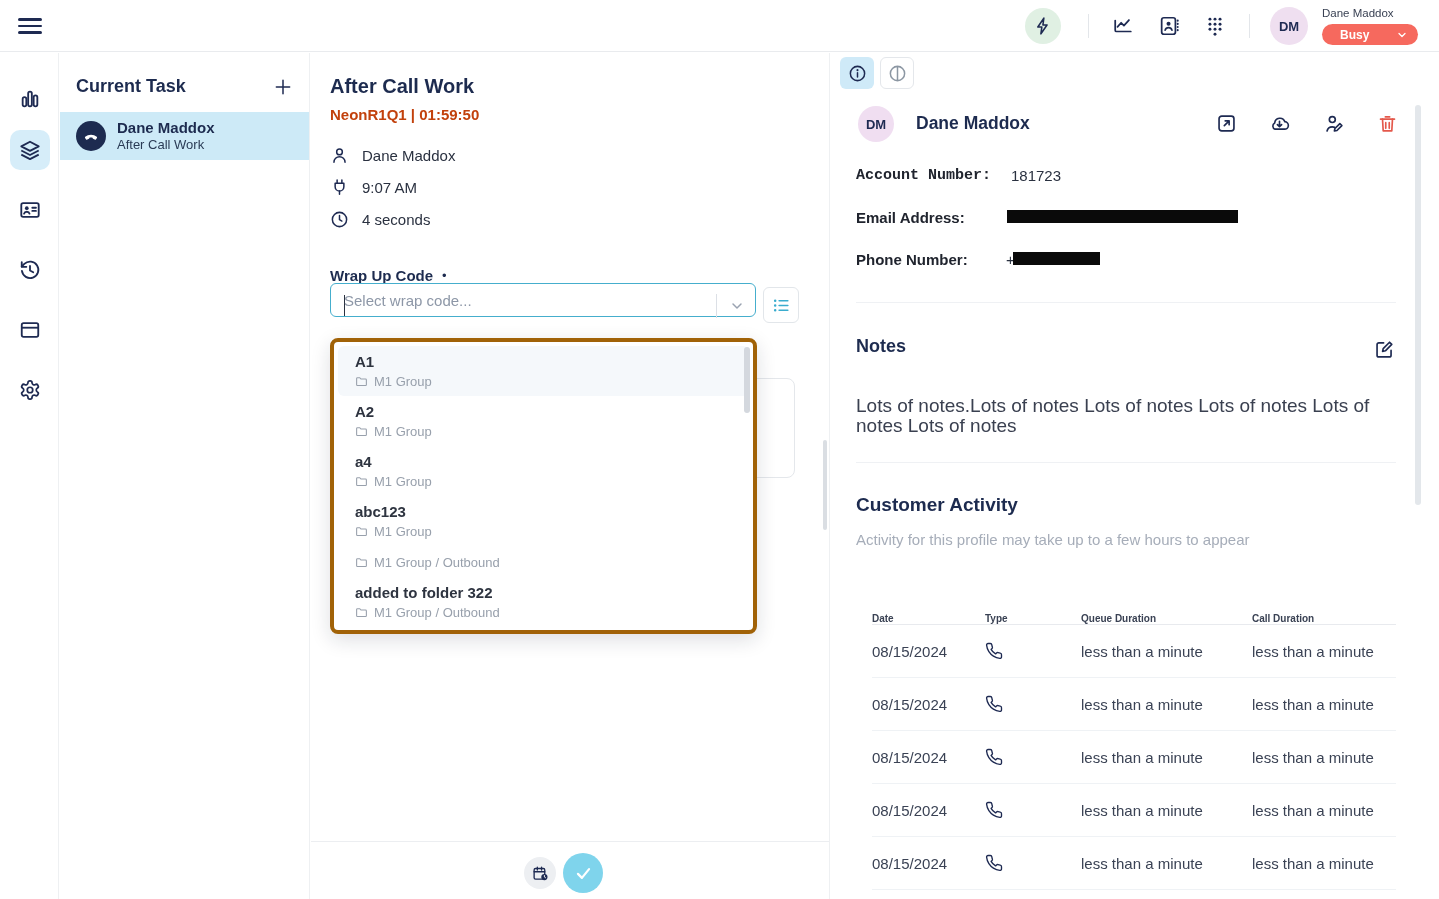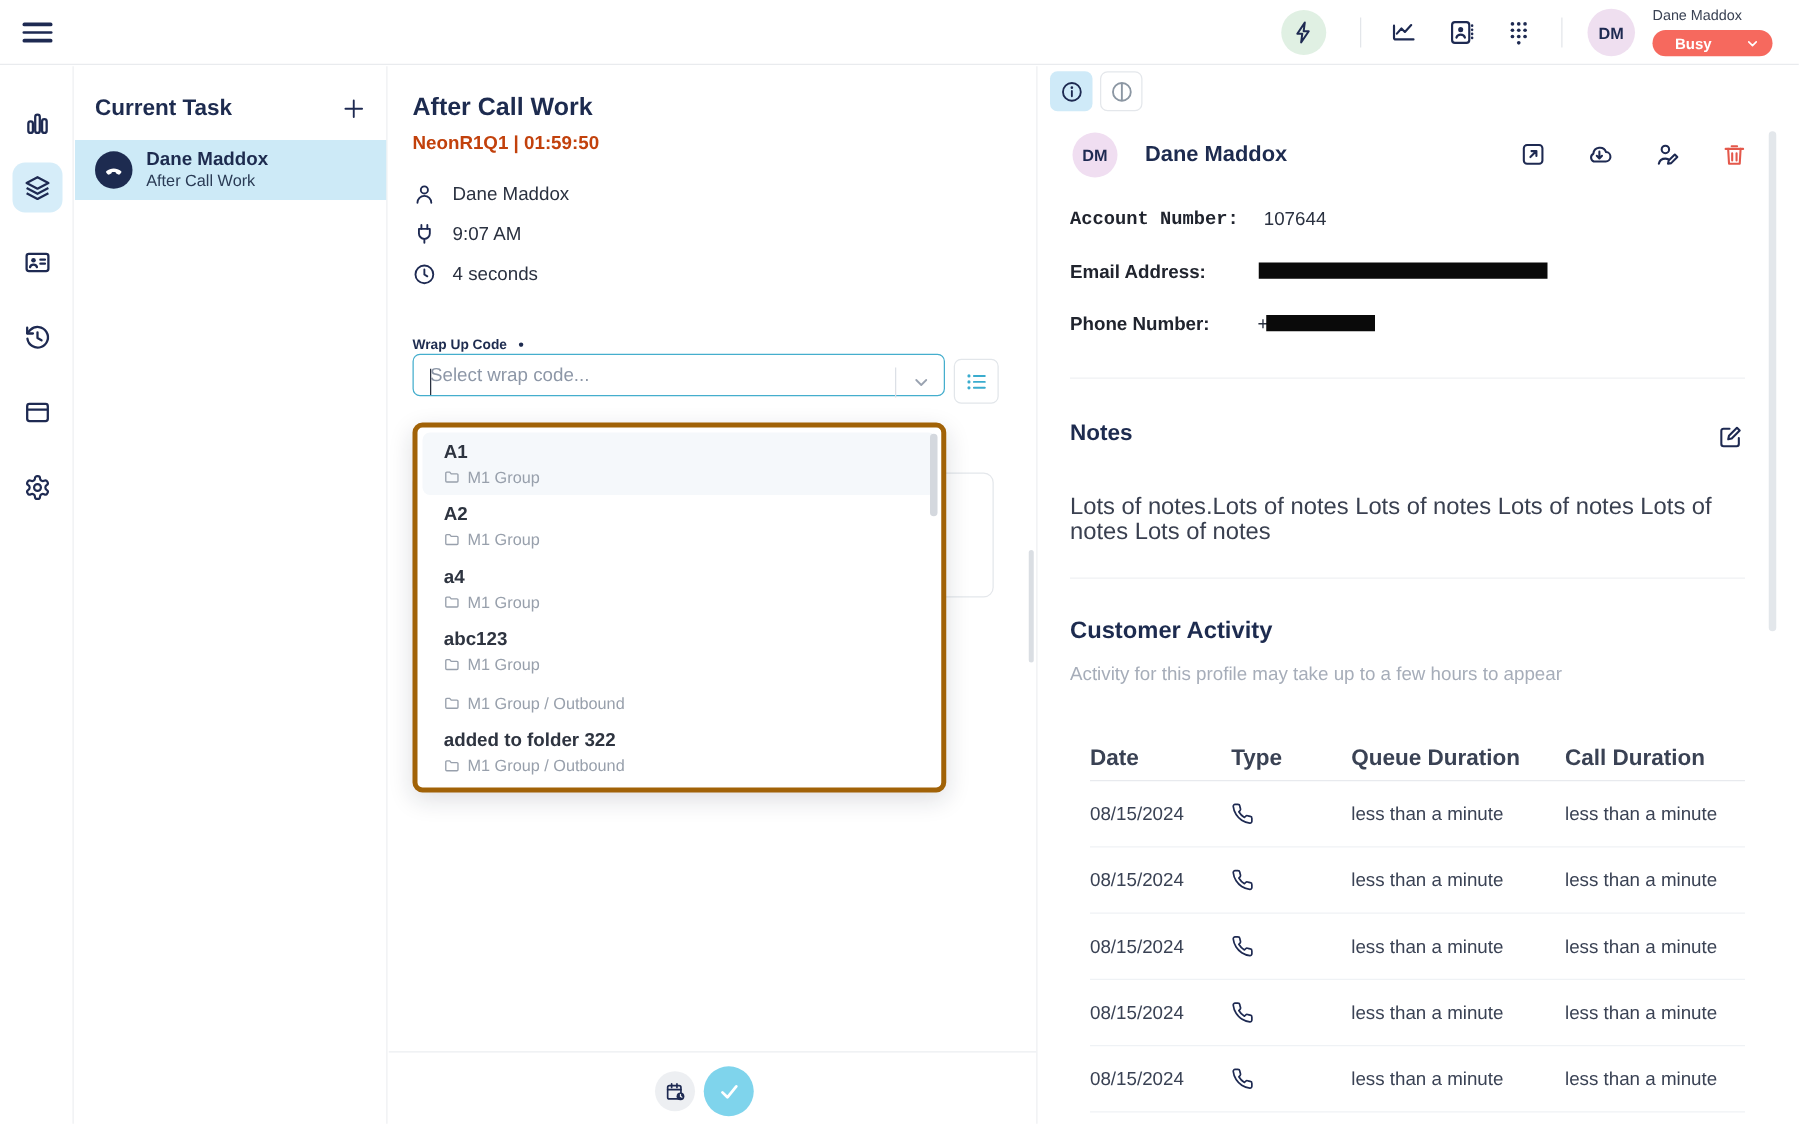--- a/index.html
+++ b/index.html
@@ -48,21 +48,21 @@
 
   
   .detail { position:absolute; top:53px; left:311px; width:519px; bottom:0; background:#fff;
     border-right:1px solid #EEF0F2; }
   .d-title { position:absolute; left:19px; top:22px; font-size:20px; font-weight:bold; color:#1D2B4F; }
   .d-sub { position:absolute; left:19px; top:53px; font-size:15px; font-weight:bold; color:#c2410c; }
   .meta { position:absolute; left:19px; display:flex; align-items:center; gap:13px;
     font-size:15px; color:#2A3140; }
   .meta svg { width:19px; height:19px; color:#1E2A52; }
   .wrap-label-row { position:absolute; left:19px; top:197px; display:flex; align-items:center; gap:9px; }
-  .wrap-label { font-size:11px; font-weight:bold; color:#1D2B4F; }
+  .wrap-label { font-size:15px; font-weight:bold; color:#1D2B4F; }
   .wrap-dot { color:#1D2B4F; font-size:13px; }
   .wrap-req { font-size:14px; color:#8D97A7;margin-top:35px; }
   .select { position:absolute; left:19px; top:230px; width:426px; height:34px;
     border:1px solid #45AECD; border-radius:6px; background:#fff;padding-left:24px; }
   .select input { position:absolute; left:13px; top:0; height:100%; width:290px; border:none; outline:none;
     font-size:15px; color:#2A3140; font-family:"Liberation Sans", sans-serif; background:transparent; }
   .select input::placeholder { color:#8D97A7; }
   .caret { position:absolute; left:13px; top:11px; width:1px; height:21px; background:#2A3140; }
   .select .vline { position:absolute; right:38px; top:10px; width:1px; height:24px; background:#DCE0E6; }
   .select .chev { position:absolute; right:10px; top:14px; width:16px; height:16px; color:#9AA3B1; cursor:pointer; }
@@ -107,21 +107,21 @@
   .p-act.danger { color:#E4584B; }
   .fld-label { position:absolute; left:25px; font-size:15px; font-weight:bold; color:#20242E; }
   .fld-value { position:absolute; left:180px; font-size:15px; color:#2A3140; }
   .redact { position:absolute; height:13px; background:#0A0A0A; }
   .p-divider { position:absolute; left:25px; right:43px; height:1px; background:#EFF1F4; }
   .sec-title { position:absolute; left:25px; font-size:18px; font-weight:bold; color:#1D2B4F; }
   .notes-edit { position:absolute; left:543px; top:286px; width:21px; height:21px; color:#1E2A52; cursor:pointer; }
   .notes-text { position:absolute; left:25px; top:343px; right:50px; font-size:19px; color:#3A4050; line-height:20px; }
   .act-sub { position:absolute; left:25px; top:478px; font-size:15px; color:#A6ADB9; }
   .act-table { position:absolute; left:41px; right:43px; top:536px; }
-  .act-hrow { display:flex; height:36px; align-items:center; font-size:18px; font-weight:bold;
+  .act-hrow { display:flex; height:36px; align-items:flex-end; font-size:10px; font-weight:bold;
     color:#3A4254; border-bottom:1px solid #E8EAEE; }
   .act-row { display:flex; height:53px; align-items:center; font-size:15px; color:#3A4254;
     border-bottom:1px solid #EFF2F5; cursor:pointer; }
   .c-date { width:113px; } .c-type { width:96px; } .c-queue { width:171px; } .c-call { flex:1; }
   .c-type svg { width:18px; height:18px; color:#1E2A52; }
   .p-scroll { position:absolute; right:18px; top:52px; width:6px; height:400px; border-radius:3px;
     background:#E3E7EB; cursor:pointer; }
 </style>
 </head>
 <body>
@@ -391,21 +391,21 @@
     <path d="M14.8 20l5.6-5.6-2.3-2.3-5.6 5.6-.6 2.9z"></path>
   </svg>
   <svg class="p-act danger" style="left:546px;" viewBox="0 0 24 24" fill="none" stroke="currentColor" stroke-width="1.9" stroke-linecap="round" stroke-linejoin="round">
     <path d="M4 7h16"></path>
       <path d="M9.5 4.5h5"></path>
       <path d="M6.3 7l.8 13.5h9.8L17.7 7"></path>
       <path d="M10 11v6.5M14 11v6.5"></path>
   </svg>
 
   <div class="fld-label" style="top:114px;font-family:Liberation Mono, monospace;">Account Number:</div>
-  <div class="fld-value" style="top:114px;">107644</div>
+  <div class="fld-value" style="top:114px;">181723</div>
 
   <div class="fld-label" style="top:156px;">Email Address:</div>
   <div class="redact" style="left:176px; top:157px; width:231px;"></div>
 
   <div class="fld-label" style="top:198px;">Phone Number:</div>
   <div class="fld-value" style="left:175px; top:198px;">+</div>
   <div class="redact" style="left:182px; top:199px; width:87px;"></div>
 
   <div class="p-divider" style="top:249px;"></div>
 

